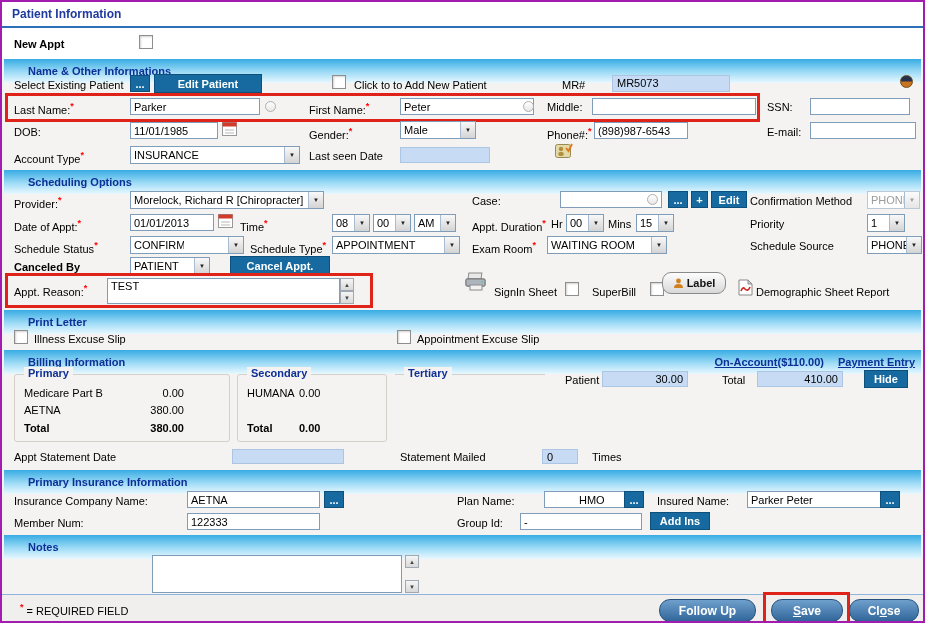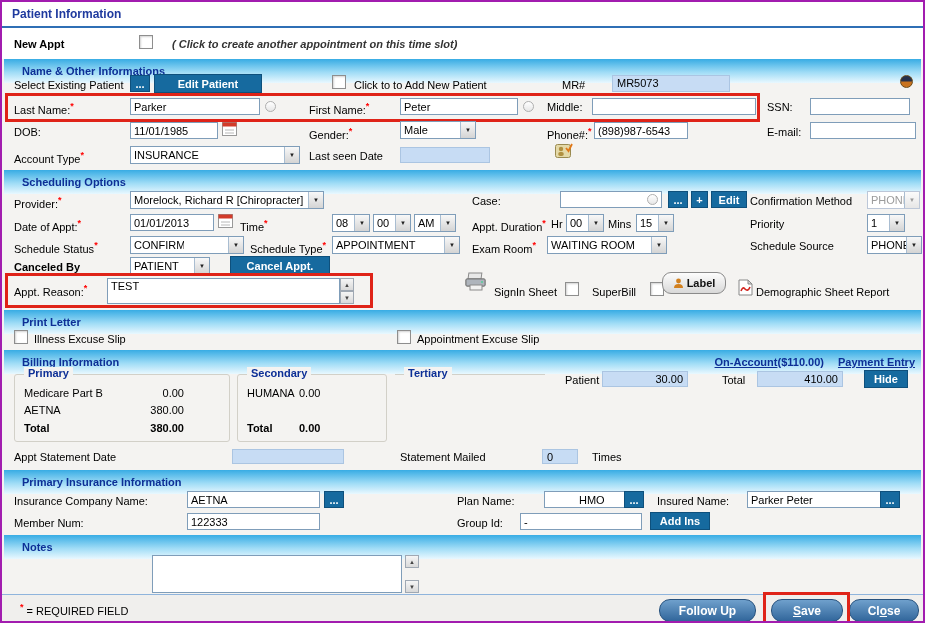--- a/index.html
+++ b/index.html
@@ -6,21 +6,21 @@
   body { background:#D8D8D8; font-family:"Liberation Sans", sans-serif; }
   #dialog { position:relative; width:925px; height:623px; border:2px solid #a21caf;
             background:#F4F3F1; overflow:hidden; }
   .titlebar { position:absolute; left:0; top:0; right:0; height:26px; background:#FFFFFF;
               border-bottom:2px solid #2F6FB5; display:flex; align-items:center; padding-left:10px; }
   .title { font-size:12px; font-weight:bold; color:#1F3A9E; }
   .rowband { position:absolute; left:0; top:26px; right:0; height:31px; background:#FFFFFF; }
   .hdr { position:absolute; left:2px; right:2px; height:24px;
          background:linear-gradient(to bottom,#38ACE4 0%,#9FDCF6 55%,#E9F8FF 100%);
          color:#0D2F96; font-size:11px; font-weight:bold; display:flex; align-items:center;
-         padding-left:18px; }
+         padding-left:24px; }
   .lbl { position:absolute; font-size:11px; color:#000; white-space:nowrap; }
   .b { font-weight:bold; }
   .star { color:#FF0000; font-weight:bold; font-size:9px; vertical-align:super; }
   .inp { position:absolute; height:17px; border:1px solid #7F9DB9; background:#FFF;
          font-family:"Liberation Sans", sans-serif; font-size:11px; padding:0 3px; }
   .ta  { position:absolute; border:1px solid #7F9DB9; background:#FFF; resize:none;
          font-family:"Liberation Sans", sans-serif; font-size:11px; padding:1px 3px; overflow:hidden; }
   .ro { position:absolute; background:#C7DCF4; border:1px solid #ABC5E2; font-size:11px;
         padding:1px 4px; color:#000; }
   .ror { text-align:right; }
@@ -73,40 +73,39 @@
 
 <div id="dialog">
 
   <div class="titlebar">
     <span class="title">Patient Information</span>
   </div>
 
   <div class="rowband"></div>
   <span class="lbl b" style="left:12px;top:36px;">New Appt</span>
   <div class="chk" style="left:137px;top:33px;"></div>
-  <span class="lbl note" style="left:170px;top:36px;">( Click to create another appointment on this time slot)</span>
 
   <div class="hdr" style="top:57px;">
     <span>Name &amp; Other Informations</span>
   </div>
 
   <span class="lbl" style="left:12px;top:77px;">Select Existing Patient</span>
   <div class="btnb" style="left:128px;top:73px;width:20px;height:17px;">...</div>
   <div class="btnb" style="left:152px;top:72px;width:108px;height:19px;">Edit Patient</div>
   <div class="chk" style="left:330px;top:73px;"></div>
   <span class="lbl" style="left:352px;top:77px;">Click to to Add New Patient</span>
   <span class="lbl" style="left:560px;top:77px;">MR#</span>
   <div class="ro" style="left:610px;top:73px;width:118px;height:17px;">MR5073</div>
   <div class="avatar" style="left:898px;top:73px;"></div>
 
   <span class="lbl" style="left:12px;top:99px;"><span>Last Name:</span><span class="star">*</span></span>
   <input class="inp" style="left: 128px; top: 96px; width: 130px;" value="Parker">
   <span class="lkp" style="left:263px;top:99px;"></span>
   <span class="lbl" style="left:307px;top:99px;"><span>First Name:</span><span class="star">*</span></span>
-  <input class="inp" style="left: 398px; top: 96px; width: 118px;" value="Peter">
+  <input class="inp" style="left: 398px; top: 96px; width: 134px;" value="Peter">
   <span class="lkp" style="left:521px;top:99px;"></span>
   <span class="lbl" style="left:545px;top:99px;">Middle:</span>
   <input class="inp" style="left: 590px; top: 96px; width: 164px;" value="">
   <span class="lbl" style="left:765px;top:99px;">SSN:</span>
   <input class="inp" style="left: 808px; top: 96px; width: 100px;" value="">
   <div class="redbox" style="left:3px;top:91px;width:755px;height:29px;"></div>
 
   <span class="lbl" style="left:12px;top:124px;">DOB:</span>
   <input class="inp" style="left: 128px; top: 120px; width: 88px;" value="11/01/1985">
   <span class="icon" style="left:220px;top:119px;">

